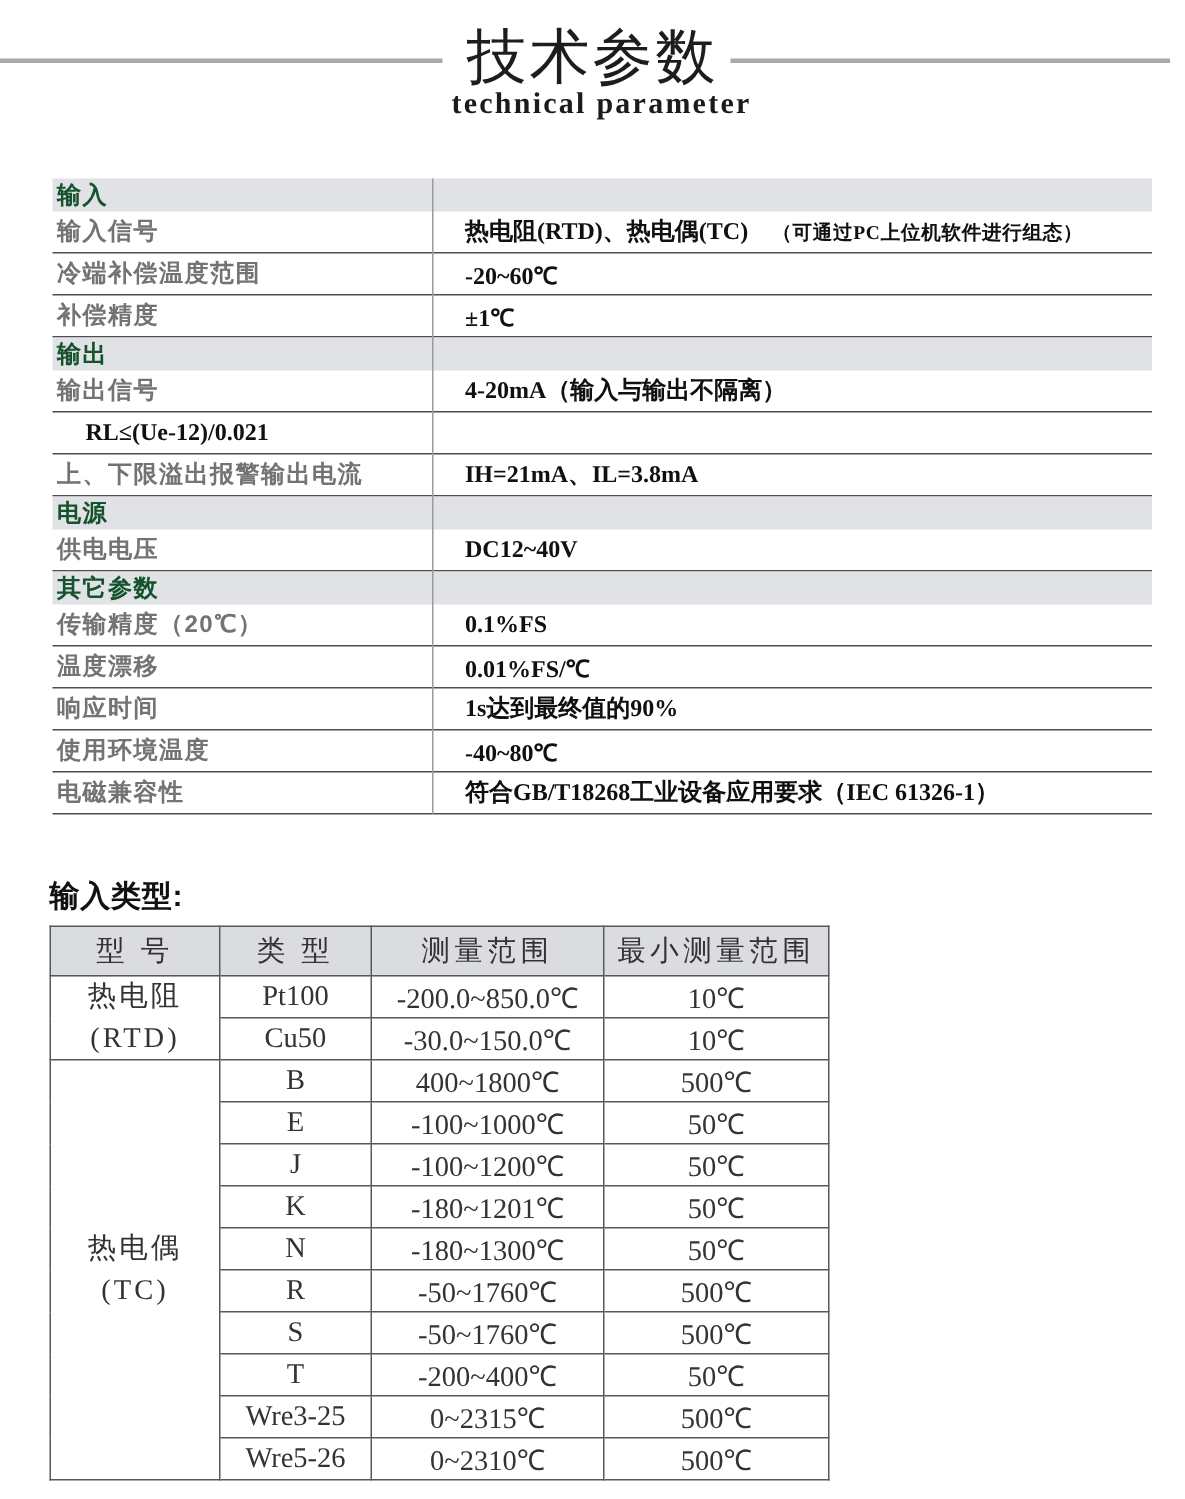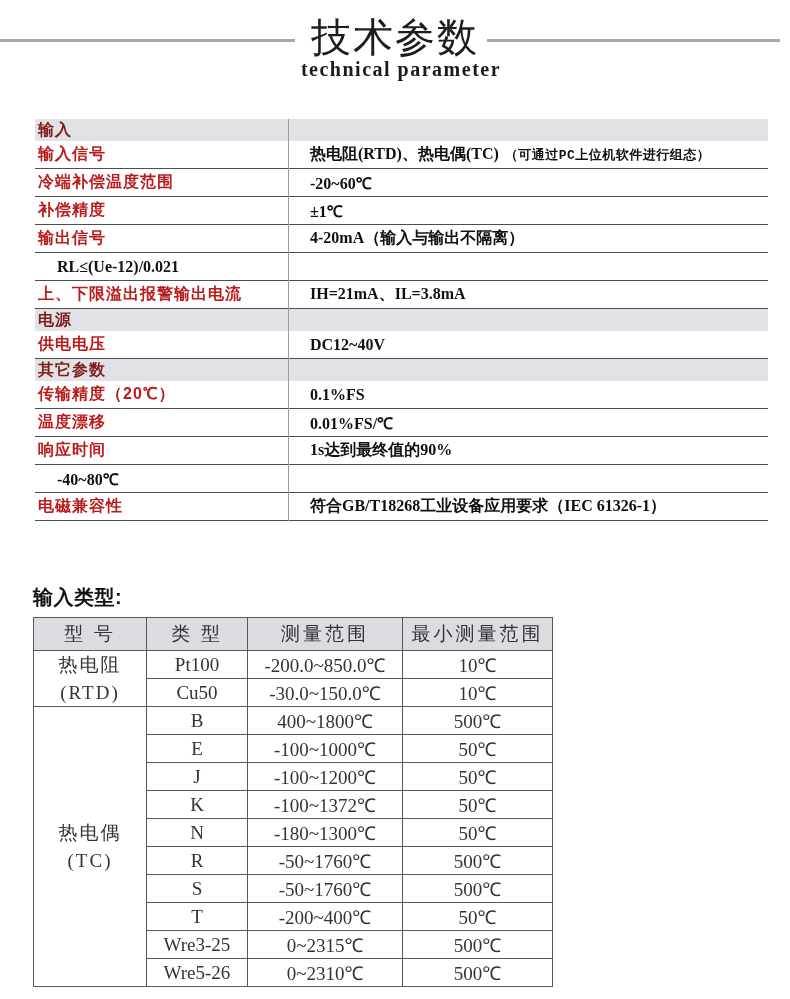--- a/index.html
+++ b/index.html
@@ -41,41 +41,41 @@
   .spec-vdivider {
     position: absolute; left: 253px; top: 0; bottom: 0;
     width: 1px; background: #9b9ca0; z-index: 2;
   }
   .sec-bar {
     height: 22px; background: #e1e2e6;
     display: flex; align-items: center;
     padding-left: 3px; box-sizing: border-box;
   }
   .sec-bar .sec-label {
-    font-weight: bold; font-size: 16px; color: #7f1d1d; letter-spacing: 1px;
+    font-weight: bold; font-size: 16px; color: #14532d; letter-spacing: 1px;
   }
   .spec-row {
     height: 28px; display: flex; align-items: center;
     border-bottom: 1px solid #4e4e50; box-sizing: border-box;
   }
   .spec-label {
     width: 253px; flex: 0 0 253px;
     padding-left: 3px; box-sizing: border-box;
-    font-weight: bold; font-size: 16px; color: #b91c1c;
+    font-weight: bold; font-size: 16px; color: #737373;
     letter-spacing: 1px; white-space: nowrap;
   }
   .spec-value {
     flex: 1; padding-left: 22px; box-sizing: border-box;
     font-family: "Liberation Serif", serif;
     font-weight: bold; font-size: 16px; color: #101010;
     white-space: nowrap;
   }
   .spec-note {
-    font-size: 13px; margin-left: 6px; letter-spacing: 0.5px;
-    font-family: Liberation Mono, monospace; font-weight: bold;
+    font-size: 13px; margin-left: 16px; letter-spacing: 0.5px;
+    font-family: Liberation Serif, serif; font-weight: bold;
   }
 
   
   .types-title {
     position: absolute; left: 33px; top: 584px;
     font-size: 20px; font-weight: bold; color: #111111; letter-spacing: 0.5px; text-align: center;
   }
   .types-table {
     position: absolute; left: 33px; top: 617px;
     border-collapse: collapse;
@@ -119,20 +119,23 @@
   </div>
   <div class="spec-row">
     <div class="spec-label">冷端补偿温度范围</div>
     <div class="spec-value">-20~60℃</div>
   </div>
   <div class="spec-row">
     <div class="spec-label">补偿精度</div>
     <div class="spec-value">±1℃</div>
   </div>
 
+  <div class="sec-bar">
+    <span class="sec-label">输出</span>
+  </div>
   <div class="spec-row">
     <div class="spec-label">输出信号</div>
     <div class="spec-value">4-20mA（输入与输出不隔离）</div>
   </div>
   <div class="spec-row">
     <div class="spec-value">RL≤(Ue-12)/0.021</div>
   </div>
   <div class="spec-row">
     <div class="spec-label">上、下限溢出报警输出电流</div>
     <div class="spec-value">IH=21mA、IL=3.8mA</div>
@@ -155,20 +158,21 @@
   </div>
   <div class="spec-row">
     <div class="spec-label">温度漂移</div>
     <div class="spec-value">0.01%FS/℃</div>
   </div>
   <div class="spec-row">
     <div class="spec-label">响应时间</div>
     <div class="spec-value">1s达到最终值的90%</div>
   </div>
   <div class="spec-row">
+    <div class="spec-label">使用环境温度</div>
     <div class="spec-value">-40~80℃</div>
   </div>
   <div class="spec-row">
     <div class="spec-label">电磁兼容性</div>
     <div class="spec-value">符合GB/T18268工业设备应用要求（IEC 61326-1）</div>
   </div>
 </div>
 
 <div class="types-title">输入类型:</div>
 
@@ -216,21 +220,21 @@
       <td>-100~1000℃</td>
       <td>50℃</td>
     </tr>
     <tr>
       <td>J</td>
       <td>-100~1200℃</td>
       <td>50℃</td>
     </tr>
     <tr>
       <td>K</td>
-      <td>-100~1372℃</td>
+      <td>-180~1201℃</td>
       <td>50℃</td>
     </tr>
     <tr>
       <td>N</td>
       <td>-180~1300℃</td>
       <td>50℃</td>
     </tr>
     <tr>
       <td>R</td>
       <td>-50~1760℃</td>

